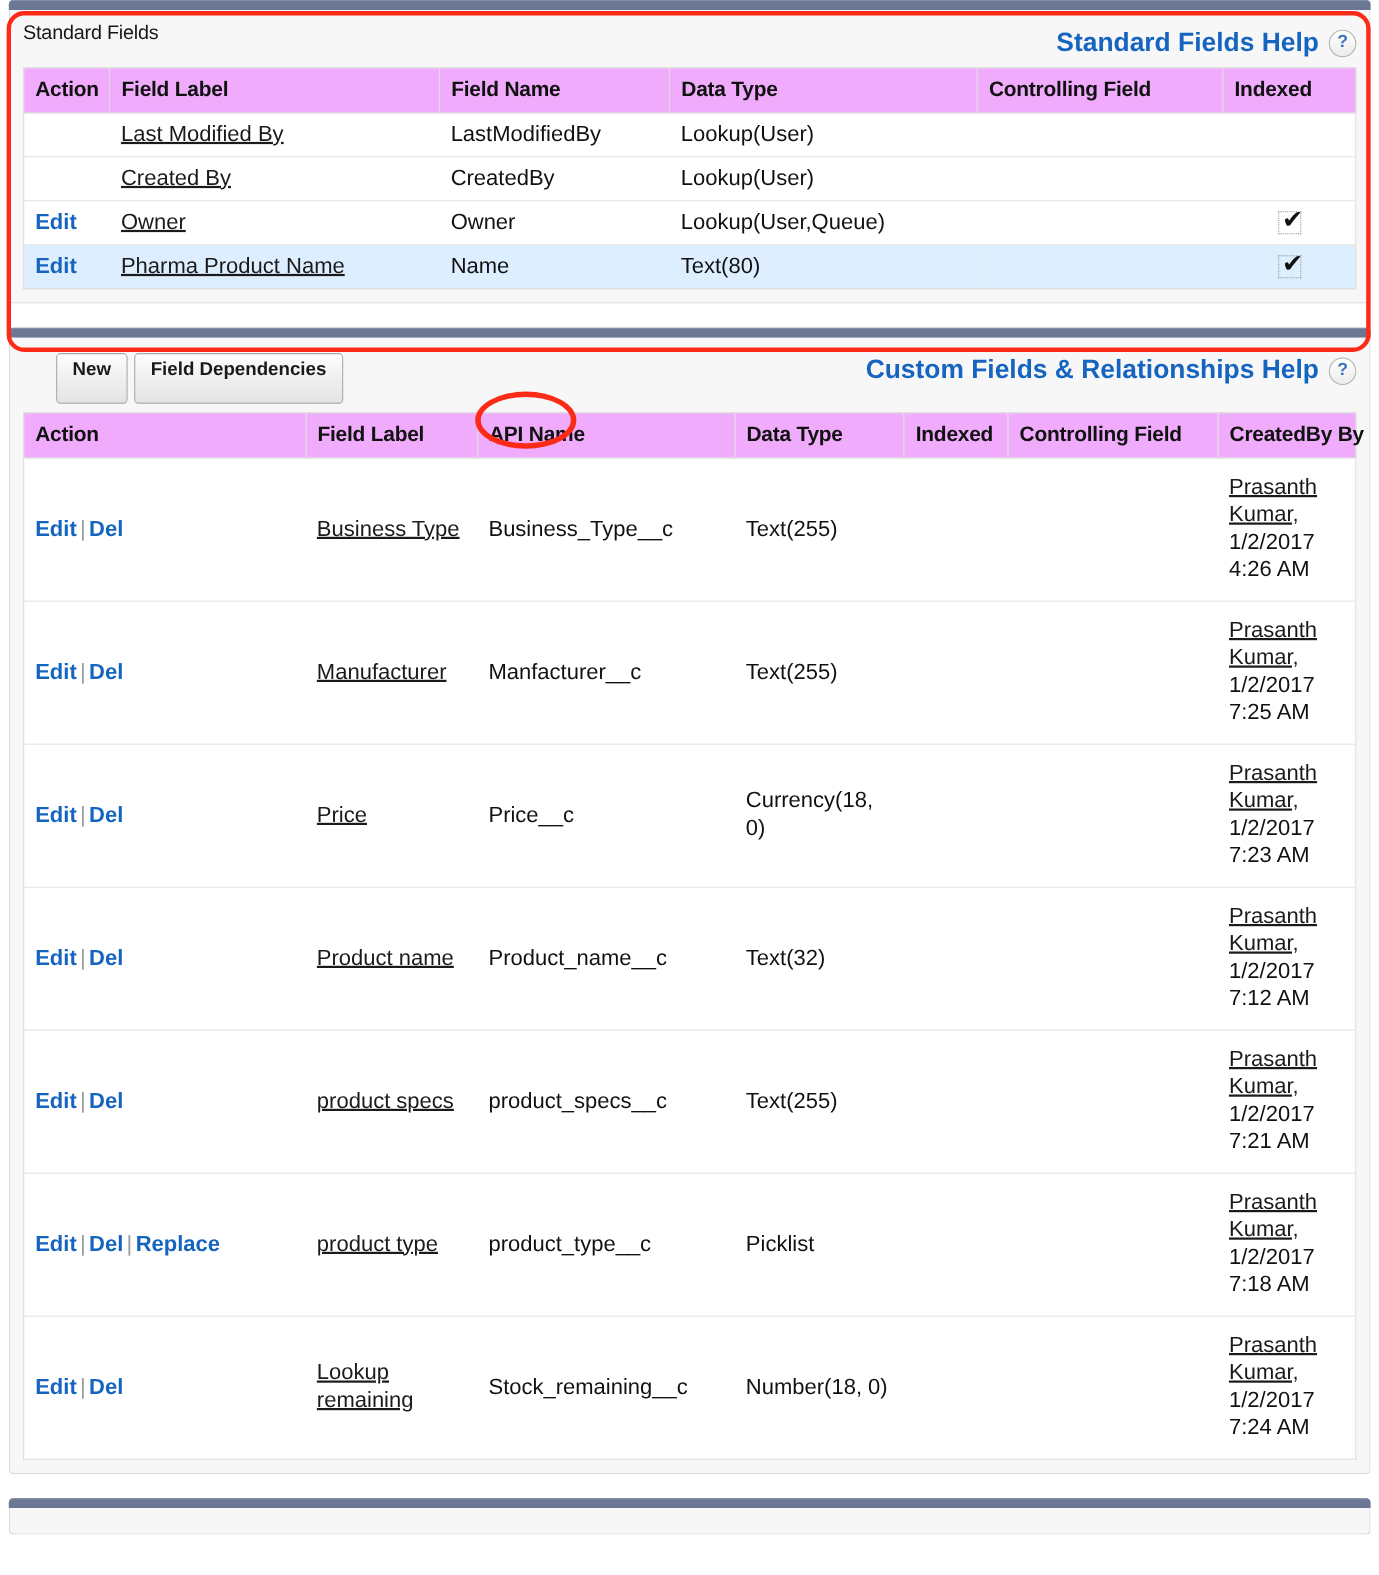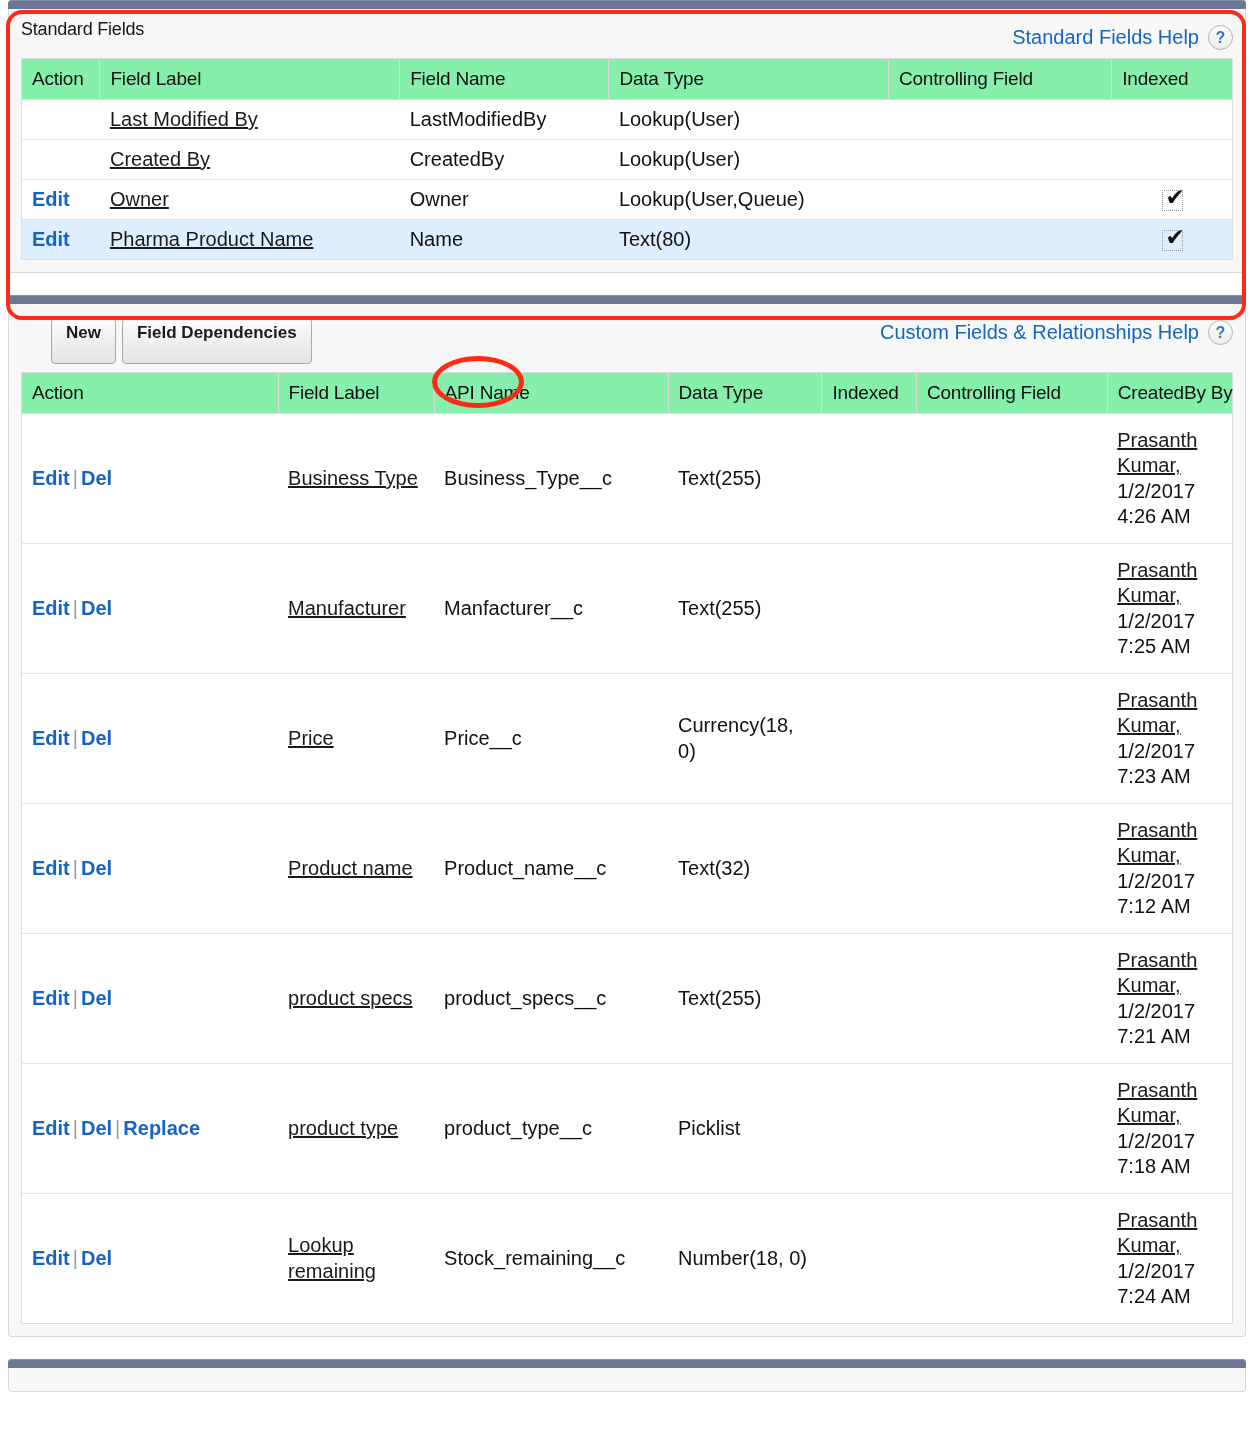--- a/index.html
+++ b/index.html
@@ -65,24 +65,25 @@
   }
   .header-right {
     margin-left: auto;
     display: flex;
     align-items: center;
     gap: 9px;
     padding-top: 6px;
   }
   .help-link {
     color: #1565c0;
-    font-size: 20px;
+    font-size: 24px;
     text-decoration: none;
     cursor: pointer;
     white-space: nowrap;
+    font-weight: bold;
   }
   .help-icon {
     width: 25px; height: 25px;
     border-radius: 50%;
     border: 1px solid #b4b4b4;
     background: linear-gradient(to bottom,#fefefe,#ececec);
     color: #3a73b8;
     font-size: 16px;
     font-weight: bold;
     display: flex; align-items: center; justify-content: center;
@@ -93,26 +94,26 @@
   
   table.fields {
     width: calc(100% - 24px);
     margin: 0 12px 12px 12px;
     border-collapse: collapse;
     background: #ffffff;
     border: 1px solid #dcdcdc;
     table-layout: fixed;
   }
   table.fields thead th {
-    background: #86efac;
+    background: #f0abfc;
     border-right: 1px solid #dcdcdc;
     border-bottom: 1px solid #dcdcdc;
     text-align: left;
     font-size: 19px;
-    font-weight: normal;
+    font-weight: bold;
     color: #111;
     padding: 9px 8px 9px 10px;
     white-space: nowrap;
     letter-spacing: -0.2px;
   }
   table.fields thead th:last-child { border-right: none; }
   table.fields td {
     border-bottom: 1px solid #e3e3e3;
     font-size: 20px;
     color: #111;

